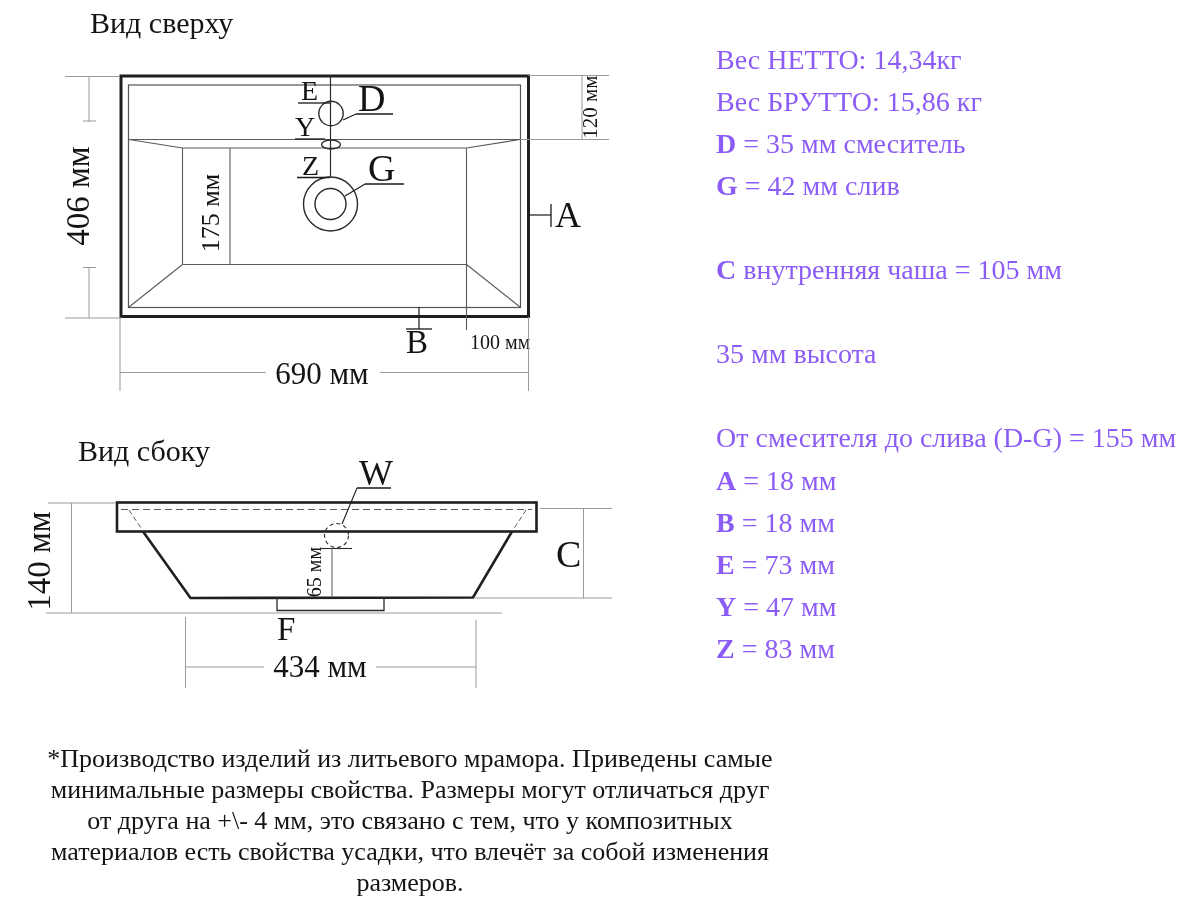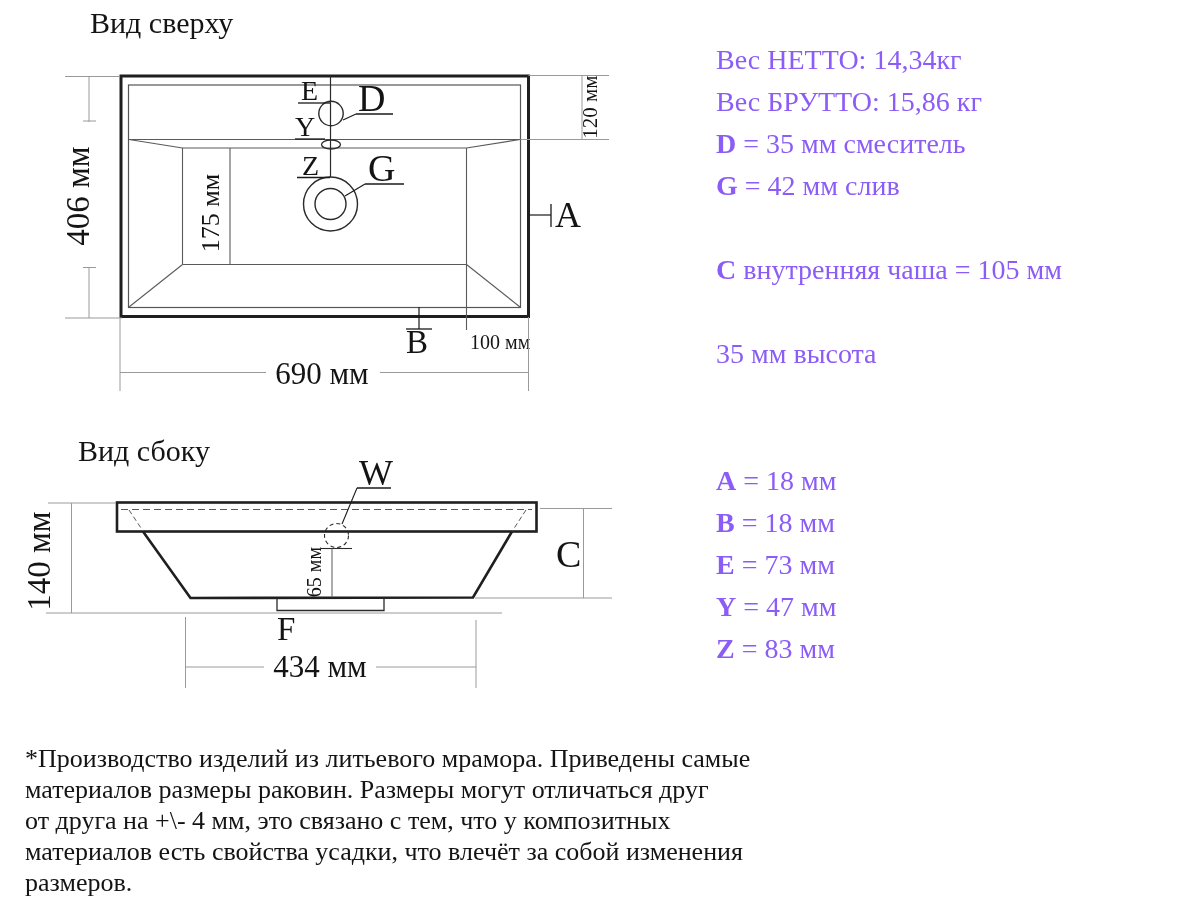--- a/index.html
+++ b/index.html
@@ -4,21 +4,21 @@
 <style>
   html,body{margin:0;padding:0;background:#fff;}
   #page{position:relative;width:1200px;height:902px;background:#ffffff;overflow:hidden;
         font-family:"Liberation Serif",serif;color:#111;}
   #drawing{position:absolute;left:0;top:0;}
   svg text{font-family:"Liberation Serif",serif;fill:#141414;}
   .specs{position:absolute;left:716px;top:0;width:484px;height:902px;}
   .spec-line{position:absolute;left:0;white-space:nowrap;font-size:28px;line-height:30px;color:#8b5cf6;}
   .spec-line b{font-weight:bold;}
   .footnote{position:absolute;left:25px;top:743px;width:770px;}
-  .footnote div{font-size:26px;line-height:31px;white-space:nowrap;color:#141414;}
+  .footnote div{font-size:26px;line-height:31px;white-space:nowrap;color:#141414;text-align:center;}
 </style>
 </head>
 <body>
 
 <div id="page">
 
   <svg id="drawing" width="690" height="730" viewBox="0 0 690 730">
 
     <g>
       <text x="90" y="33" font-size="30">Вид сверху</text>
@@ -162,28 +162,29 @@
   </svg>
 
   <div class="specs">
     <div class="spec-line" style="top:45px"><b></b><span>Вес НЕТТО: 14,34кг</span></div>
     <div class="spec-line" style="top:87px"><b></b><span>Вес БРУТТО: 15,86 кг</span></div>
     <div class="spec-line" style="top:129px"><b>D</b><span> = 35 мм смеситель</span></div>
     <div class="spec-line" style="top:171px"><b>G</b><span> = 42 мм слив</span></div>
     <div class="spec-line" style="top:255px"><b>C</b><span> внутренняя чаша = 105 мм</span></div>
     <div class="spec-line" style="top:339px"><b></b><span>35 мм высота</span></div>
 
+    <div class="spec-line" style="top:423px"><b></b><span>От смесителя до слива (D-G) = 155 мм</span></div>
     <div class="spec-line" style="top:466px"><b>A</b><span> = 18 мм</span></div>
     <div class="spec-line" style="top:508px"><b>B</b><span> = 18 мм</span></div>
     <div class="spec-line" style="top:550px"><b>E</b><span> = 73 мм</span></div>
     <div class="spec-line" style="top:592px"><b>Y</b><span> = 47 мм</span></div>
     <div class="spec-line" style="top:634px"><b>Z</b><span> = 83 мм</span></div>
   </div>
 
   <div class="footnote">
     <div>*Производство изделий из литьевого мрамора. Приведены самые</div>
-    <div>материалов размеры раковин. Размеры могут отличаться друг</div>
+    <div>минимальные размеры свойства. Размеры могут отличаться друг</div>
     <div>от друга на +\- 4 мм, это связано с тем, что у композитных</div>
     <div>материалов есть свойства усадки, что влечёт за собой изменения</div>
     <div>размеров.</div>
   </div>
 
 </div>
 
 </body></html>

